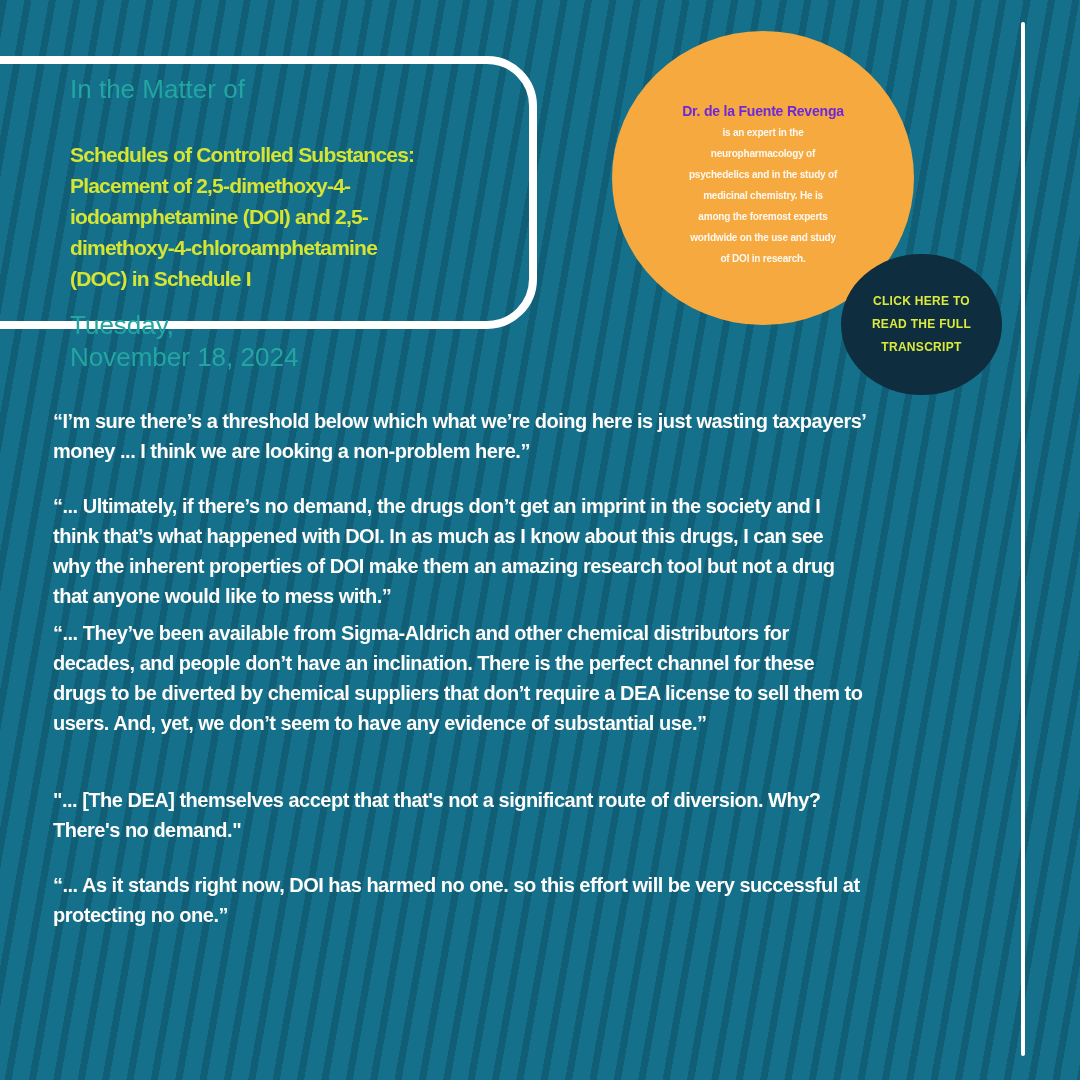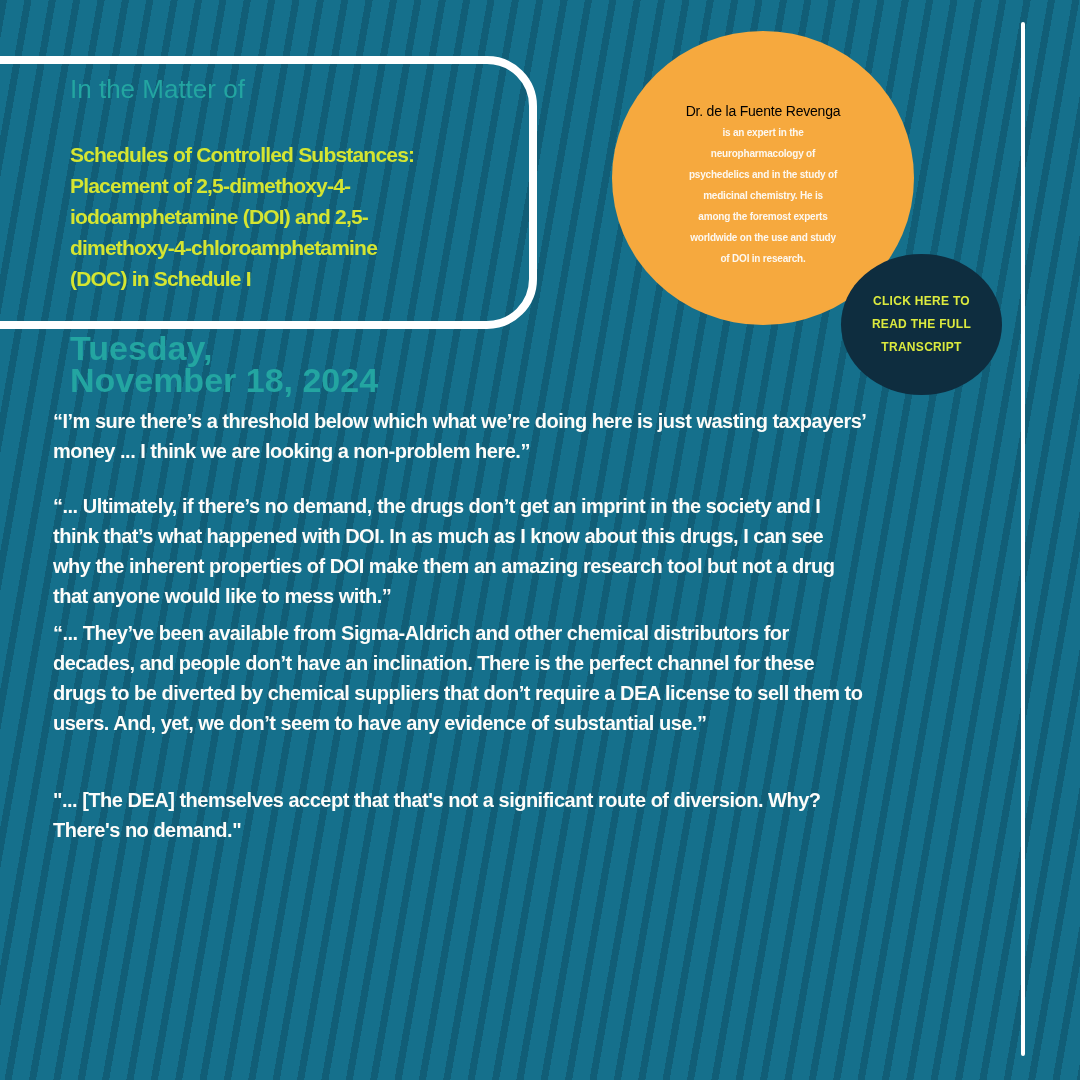--- a/index.html
+++ b/index.html
@@ -51,23 +51,23 @@
     line-height: 31px;
     letter-spacing: -0.8px;
     color: #d5e531;
     white-space: pre-line;
     z-index: 2;
   }
 
   .case-date {
     position: absolute;
     left: 70px;
-    top: 332px;
-    font-size: 34px;
-    font-weight: 700;
+    top: 309px;
+    font-size: 26px;
+    font-weight: 400;
     line-height: 32px;
     color: #23a5a1;
     white-space: pre-line;
     z-index: 2;
   }
 
   .expert-bubble {
     position: absolute;
     left: 612px;
     top: 31px;
@@ -80,24 +80,24 @@
     align-items: center;
     justify-content: center;
     padding-top: 14px;
     box-sizing: border-box;
     text-align: center;
     z-index: 2;
   }
 
   .expert-name {
     font-size: 14px;
-    font-weight: 400;
+    font-weight: 700;
     line-height: 21px;
     letter-spacing: -0.2px;
-    color: #000000;
+    color: #6d28d9;
   }
 
   .expert-desc {
     font-size: 10px;
     font-weight: 700;
     line-height: 21px;
     letter-spacing: -0.2px;
     color: #fdf8f0;
     white-space: pre-line;
   }
@@ -193,17 +193,19 @@
   <div class="quote q2">“... Ultimately, if there’s no demand, the drugs don’t get an imprint in the society and I
 think that’s what happened with DOI. In as much as I know about this drugs,  I can see
 why the inherent properties of DOI make them an amazing research tool but not a drug
 that anyone would like to mess with.”</div>
   <div class="quote q3">“... They’ve been available from Sigma-Aldrich and other chemical distributors for
 decades, and people don’t have an inclination. There is the perfect channel for these
 drugs to be diverted by chemical suppliers that don’t require a DEA license to sell them to
 users. And, yet, we don’t seem to have any evidence of substantial use.”</div>
   <div class="quote q4">"... [The DEA] themselves accept that that's not a significant route of diversion. Why?
 There's no demand."</div>
+  <div class="quote q5">“... As it stands right now, DOI has harmed no one. so this effort will be very successful at
+protecting no one.”</div>
 
 
   <div class="divider-line"></div>
 
 </div>
 
 </body></html>

